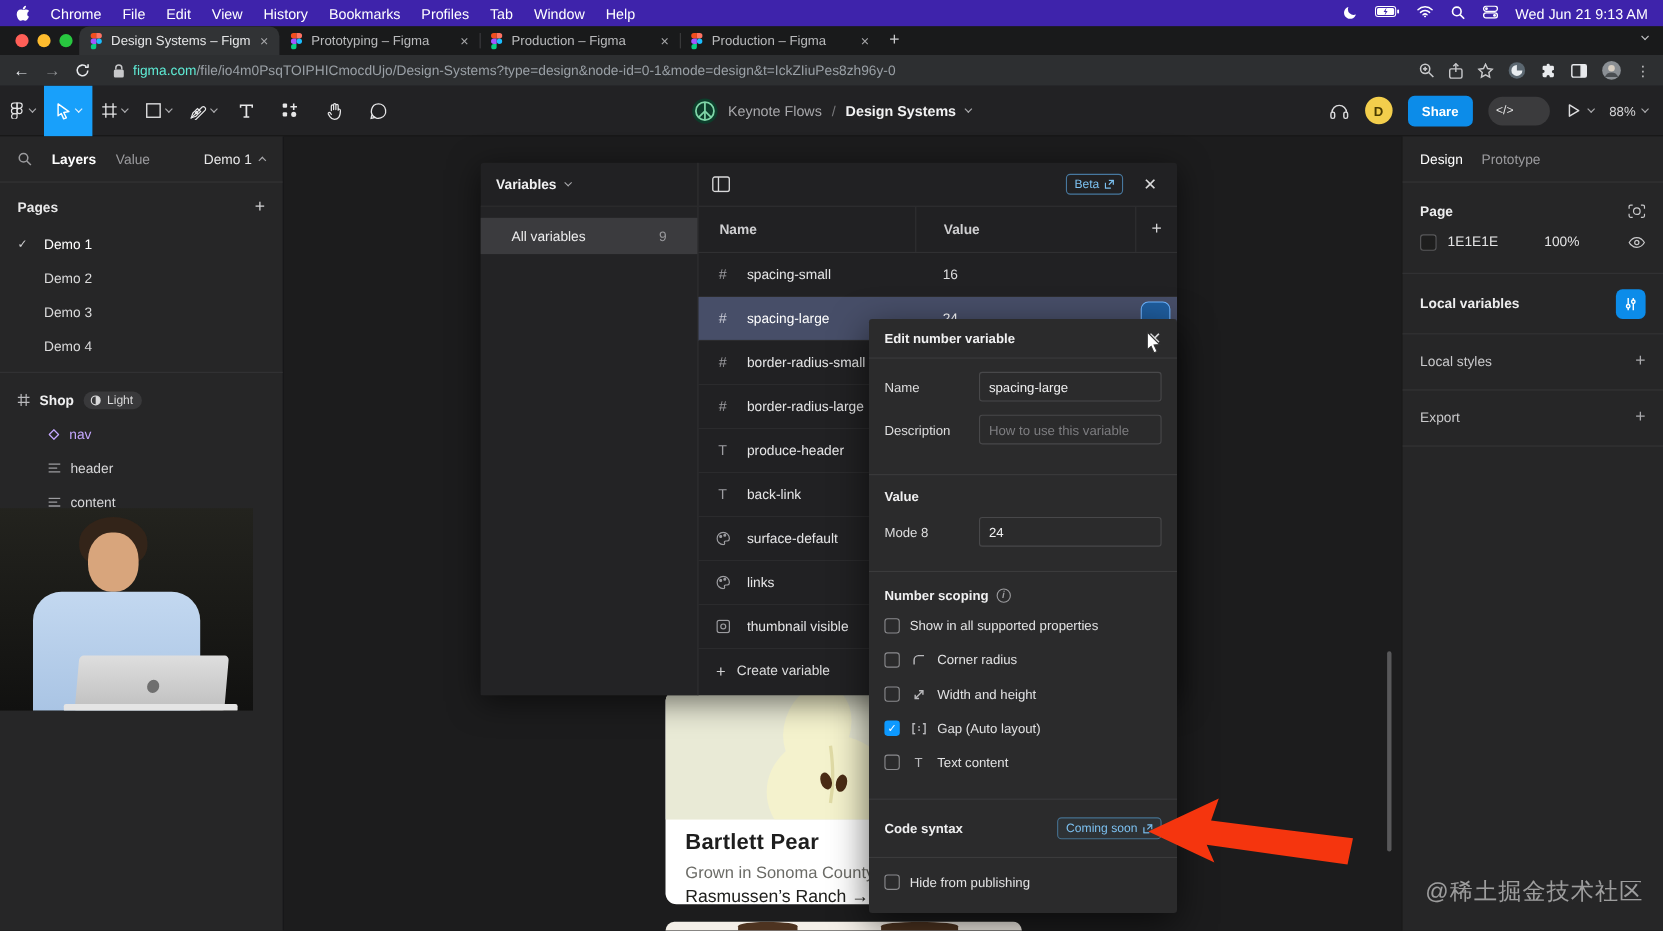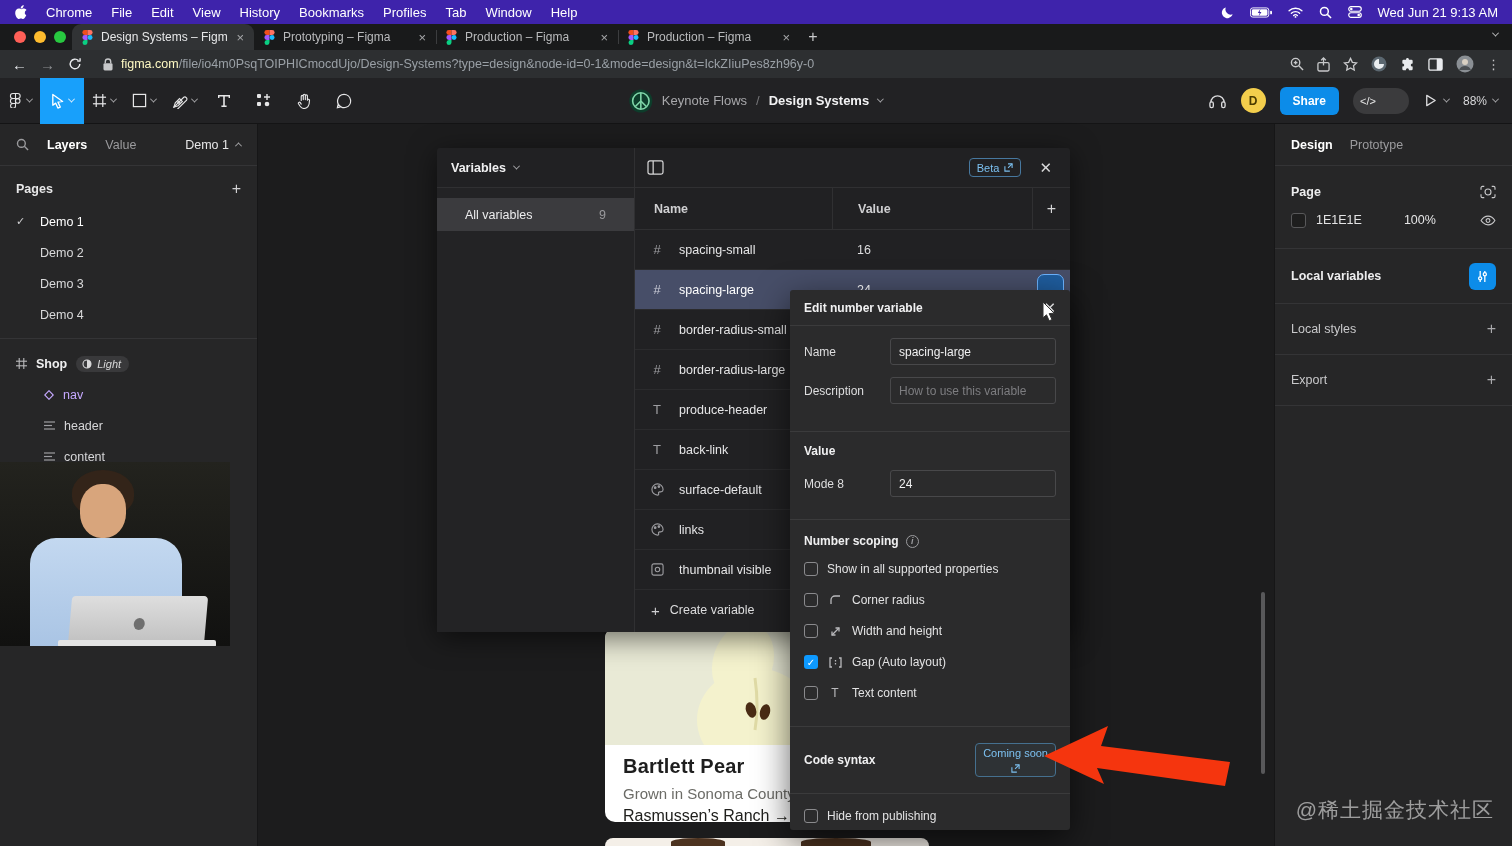--- a/index.html
+++ b/index.html
@@ -9,21 +9,21 @@
   svg { display:block; }
   .chv { display:inline-block; width:5px; height:5px; border-right:1.4px solid currentColor;
     border-bottom:1.4px solid currentColor; transform:rotate(45deg) translate(-1px,-1px); }
   .chv-up { transform:rotate(-135deg) translate(-1px,-1px); }
 
   
   #menubar { left:0; top:0; width:1512px; height:24px; background:#3e23ab;
     display:flex; align-items:center; padding:0 14px; gap:19px; font-size:13px; color:#fff; }
   #menubar .mi { white-space:nowrap; }
   #menubar .brand { font-weight:400; }
-  #menubar .right { margin-left:auto; display:flex; align-items:center; gap:16px; }
+  #menubar .right { margin-left:auto; display:flex; gap:16px; }
 
   
   #tabstrip { left:0; top:24px; width:1512px; height:26px; background:#191a1b; display:flex; align-items:flex-end; }
   .lights { position:absolute; left:14px; top:7px; display:flex; gap:8px; }
   .light { width:12px; height:12px; border-radius:50%; }
   .tabs { margin-left:72px; display:flex; height:26px; align-items:flex-end; }
   .tab { width:182px; height:26px; display:flex; align-items:center; gap:8px; padding:0 10px;
     font-size:12px; color:#b9babc; position:relative; }
   .tab + .tab::before { content:""; position:absolute; left:0; top:6px; height:14px; width:1px; background:#3c3d3f; }
   .tab.active { background:#313335; border-radius:9px 9px 0 0; color:#e6e7e8; }
@@ -31,21 +31,21 @@
   .tab .ttl { flex:1; overflow:hidden; white-space:nowrap; text-overflow:clip; }
   .tab .x { color:#a6a7a9; font-size:13px; }
   .newtab { width:26px; height:26px; display:flex; align-items:center; justify-content:center; color:#c9cacc; font-size:16px; }
   .strip-chev { position:absolute; right:14px; top:8px; color:#bfc0c2; }
 
   
   #chrometb { left:0; top:50px; width:1512px; height:28px; background:#2d2f31;
     display:flex; align-items:center; padding:0 12px; gap:13px; color:#c7c8ca; }
   #chrometb .nav { font-size:15px; }
   .urlbox { display:flex; align-items:center; gap:8px; flex:1; padding-left:8px; font-size:12.5px; overflow:hidden; white-space:nowrap; }
-  .url-domain { color:#fef9c3; }
+  .url-domain { color:#5eead4; }
   .url-path { color:#9aa0a6; }
   .tb-icons { display:flex; align-items:center; gap:13px; }
 
   
   #figtb { left:0; top:78px; width:1512px; height:46px; background:#222224; border-bottom:1px solid #141415;
     display:flex; align-items:center; color:#dcdcde; }
   .tool { width:40px; height:46px; display:flex; align-items:center; justify-content:center; gap:4px; }
   .tool.sel { background:#18a0fb; width:44px; }
   .fig-title { position:absolute; left:50%; transform:translateX(-50%); display:flex; align-items:center; gap:9px; font-size:13px; }
   .fig-title .team { color:#a8a8ab; }
@@ -66,21 +66,21 @@
   .lp-tabs .t-dim { color:#9b9b9e; }
   .lp-pagepick { margin-left:auto; display:flex; align-items:center; gap:7px; color:#e7e7e8; }
   .lp-sec-head { display:flex; align-items:center; padding:14px 16px 8px; color:#e8e8e9; font-weight:600; }
   .lp-sec-head .plus { margin-left:auto; color:#cfcfd1; font-size:16px; font-weight:400; }
   .page-row { height:31px; display:flex; align-items:center; padding:0 16px; gap:12px; color:#dadadb; }
   .page-row .ck { width:12px; color:#cfcfd1; font-size:11px; }
   .lp-div { height:1px; background:#343436; margin-top:8px; }
   .layer-row { height:31px; display:flex; align-items:center; gap:9px; padding:0 16px; color:#d6d6d8; }
   .layer-row.top { font-weight:700; color:#efeff0; }
   .indent { padding-left:44px; }
-  .mode-badge { display:flex; align-items:center; gap:5px; background:#39393b; border-radius:10px; padding:2px 8px 2px 6px; font-size:11px; font-weight:400; color:#d9d9da;font-style:italic; }
+  .mode-badge { display:flex; align-items:center; gap:5px; background:#39393b; border-radius:10px; padding:2px 8px 2px 6px; font-size:11px; font-weight:400; color:#d9d9da; }
   .purple { color:#c5a8ff; }
 
   
   #video { left:0; top:462px; width:230px; height:184px; background:linear-gradient(#23231e,#111110); overflow:hidden; z-index:20; }
   .hair { position:absolute; left:72px; top:8px; width:62px; height:46px; border-radius:50% 50% 42% 42%; background:#332419; }
   .face { position:absolute; left:80px; top:22px; width:46px; height:54px; border-radius:46%; background:#d8a57c; }
   .sweater { position:absolute; left:30px; top:76px; width:152px; height:110px; border-radius:26px 26px 0 0; background:linear-gradient(#c3d8f0,#a9c4e4); }
   .laptop { position:absolute; left:70px; top:134px; width:136px; height:50px; border-radius:4px 4px 2px 2px; background:linear-gradient(#dedede,#bfbfbf); transform:skewX(-5deg); }
   .apple-dot { position:absolute; left:64px; top:22px; width:11px; height:12px; border-radius:50%; background:#6f6f6f; }
   .lap-base { position:absolute; left:58px; top:178px; width:158px; height:7px; border-radius:2px; background:#e4e4e4; }
@@ -136,21 +136,21 @@
   .finput { flex:1; height:27px; border:1px solid #48484a; border-radius:3px; display:flex; align-items:center; padding:0 8px; color:#f0f0f1; background:transparent; }
   .finput.ph { color:#7d7d80;text-align:right; }
   .sec-title { font-weight:700; color:#f0f0f1; margin-bottom:12px; display:flex; align-items:center; gap:7px; }
   .ckrow { display:flex; align-items:center; gap:9px; margin-bottom:13px; height:18px; }
   .ckrow:last-child { margin-bottom:2px; }
   .ckbox { width:14px; height:14px; border:1.4px solid #8a8a8d; border-radius:3px; flex:none; }
   .ckbox.on { border:none; background:#0d99ff; color:#fff; display:flex; align-items:center; justify-content:center; font-size:10px; }
   .ckic { width:16px; display:flex; justify-content:center; color:#b9b9bc; font-size:11px; }
   .cs-row { display:flex; align-items:center; justify-content:space-between; padding:16px 14px; border-bottom:1px solid #3b3b3c; }
   .cs-label { font-weight:700; color:#f0f0f1; }
-  .soon { display:flex; align-items:center; gap:5px; border:1px solid #45708f; color:#7cc0f0; border-radius:4px; padding:3px 7px; font-size:11px; background:rgba(125,192,240,.05);flex-direction:column; }
+  .soon { display:flex; align-items:center; gap:5px; border:1px solid #45708f; color:#7cc0f0; border-radius:4px; padding:3px 7px; font-size:11px; background:rgba(125,192,240,.05); }
   .hide-row { display:flex; align-items:center; gap:9px; padding:15px 14px; }
   .info-i { width:13px; height:13px; border:1px solid #9c9c9f; border-radius:50%; color:#9c9c9f; font-size:9px; display:flex; align-items:center; justify-content:center; font-style:italic; }
 
   
   #rightpanel { right:0; top:124px; width:238px; height:722px; background:#262627; border-left:1px solid #161617; font-size:12.5px; }
   .rp-tabs { height:42px; display:flex; align-items:center; gap:17px; padding:0 16px; border-bottom:1px solid #343436; }
   .rp-row { display:flex; align-items:center; padding:0 16px; }
   .rp-sec { border-bottom:1px solid #343436; padding:13px 0; }
   .rp-title { color:#ededee; font-weight:600; }
   .swatch { width:15px; height:15px; border-radius:3px; background:#1e1e1e; border:1px solid #58585a; }
@@ -761,21 +761,21 @@
     </span>
   </div>
   <div class="hide-row">
     <span class="ckbox"></span>
     <span>Hide from publishing</span>
   </div>
 </div>
 
 <div id="rightpanel" class="abs">
   <div class="rp-tabs">
-    <span style="color:#fff;font-weight:700">Design</span>
+    <span style="color:#fff;font-weight:400">Design</span>
     <span style="color:#9b9b9e">Prototype</span>
   </div>
   <div class="rp-sec">
     <div class="rp-row" style="height:26px">
       <span class="rp-title">Page</span>
       <span class="plus-dim">
           <svg width="16" height="14" viewBox="0 0 17 15" fill="none" stroke="#c9c9cb" stroke-width="1.2">
             <circle cx="8.5" cy="7.5" r="3.2"></circle>
             <path d="M4.5 1.5h-2a1.5 1.5 0 0 0-1.5 1.5v2M12.5 1.5h2a1.5 1.5 0 0 1 1.5 1.5v2M4.5 13.5h-2A1.5 1.5 0 0 1 1 12v-2M12.5 13.5h2a1.5 1.5 0 0 0 1.5-1.5v-2"></path>
           </svg>

